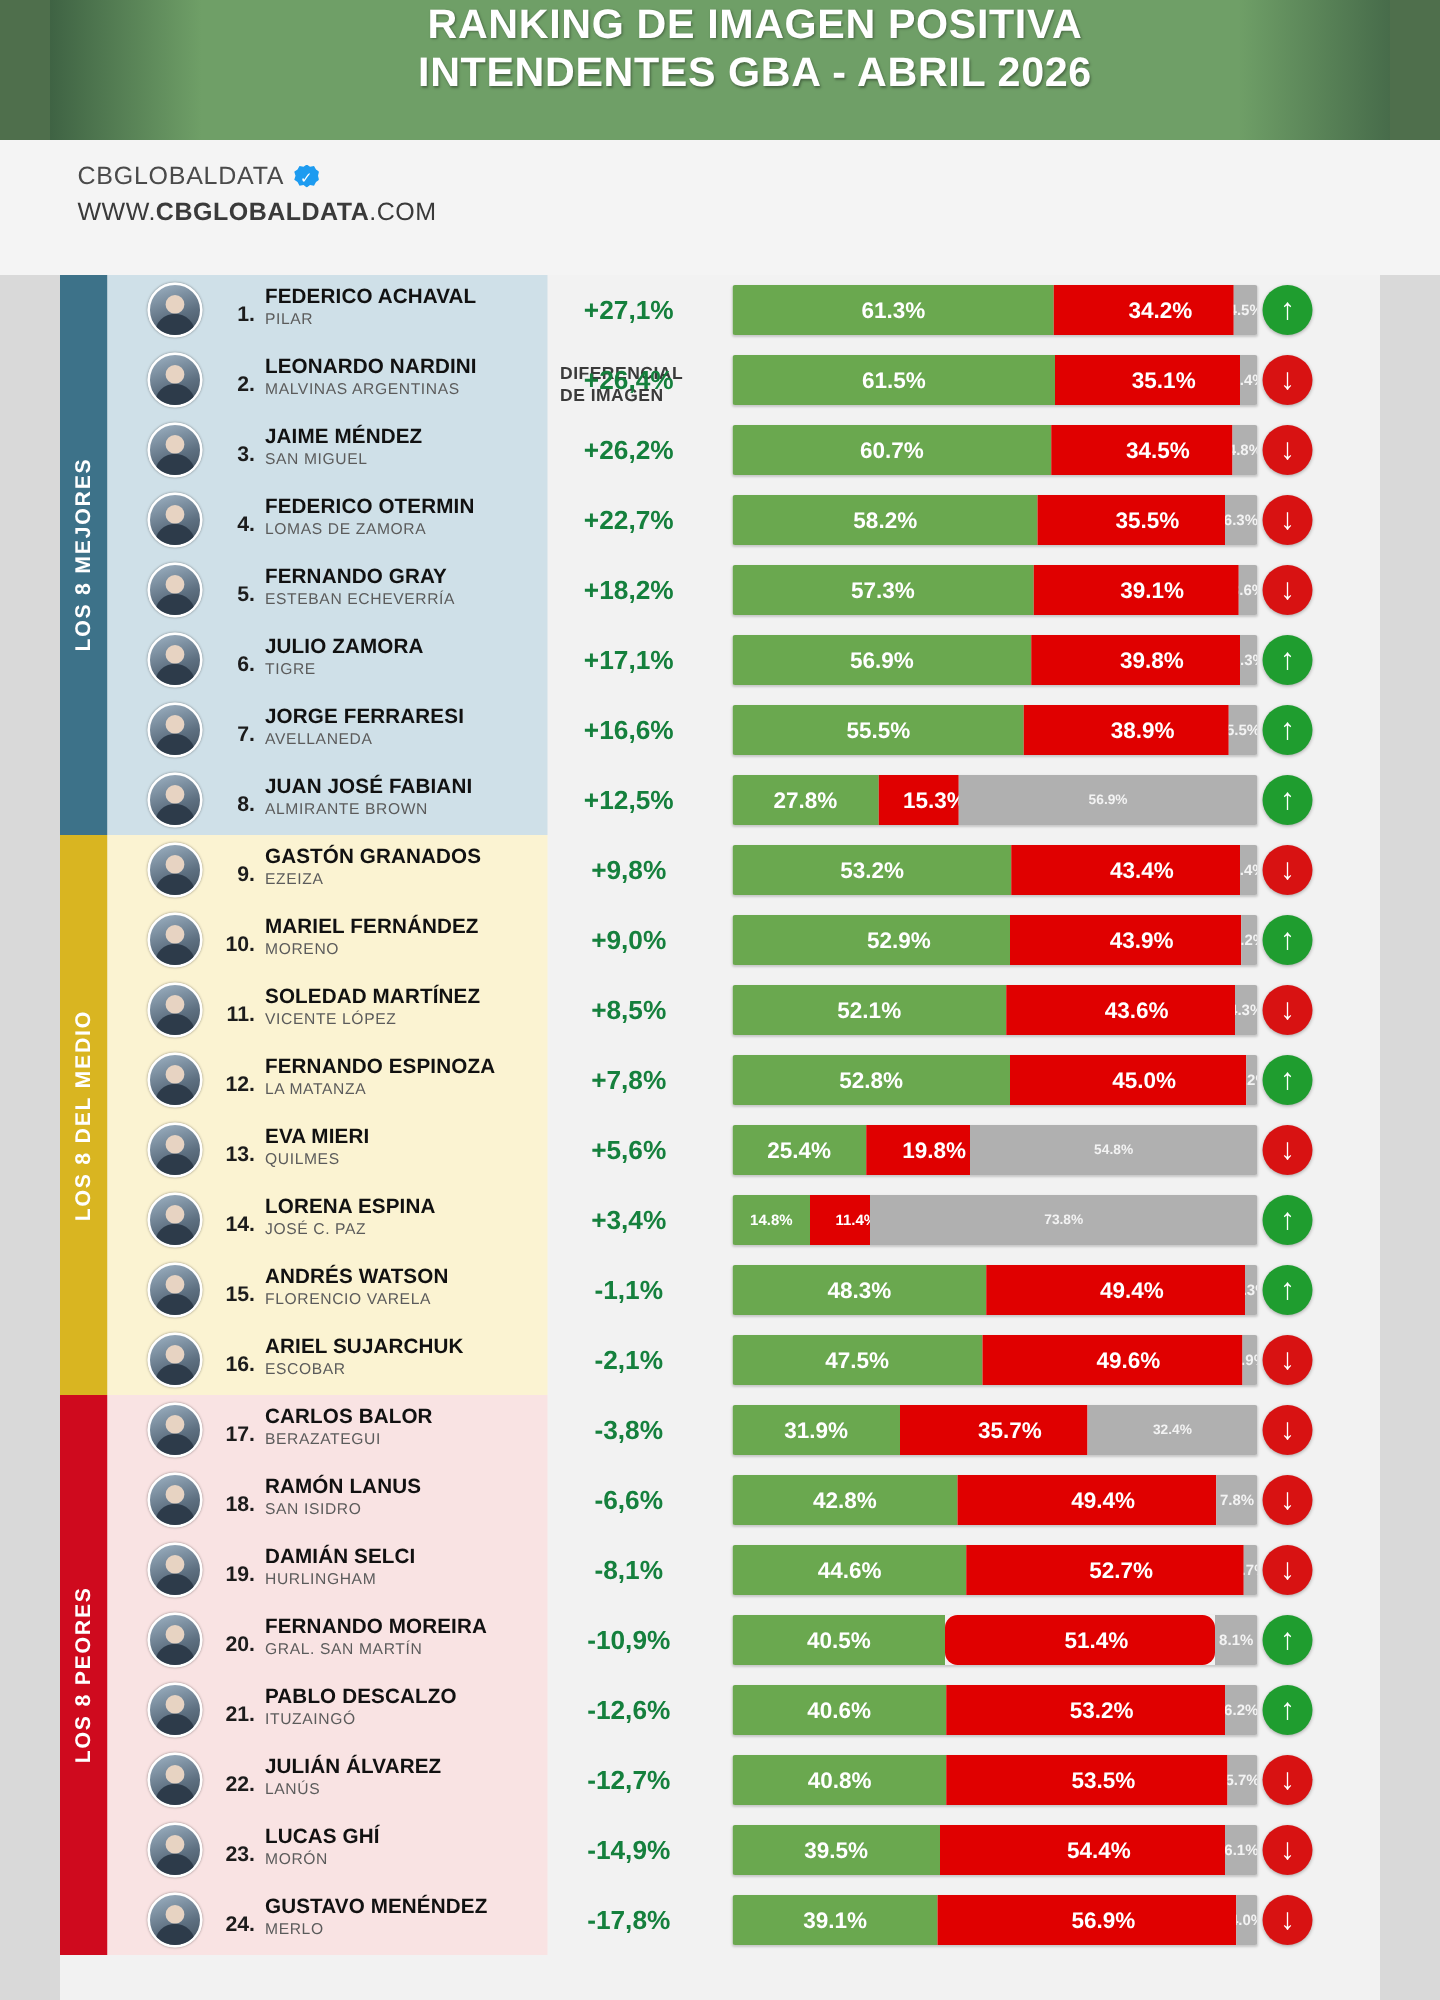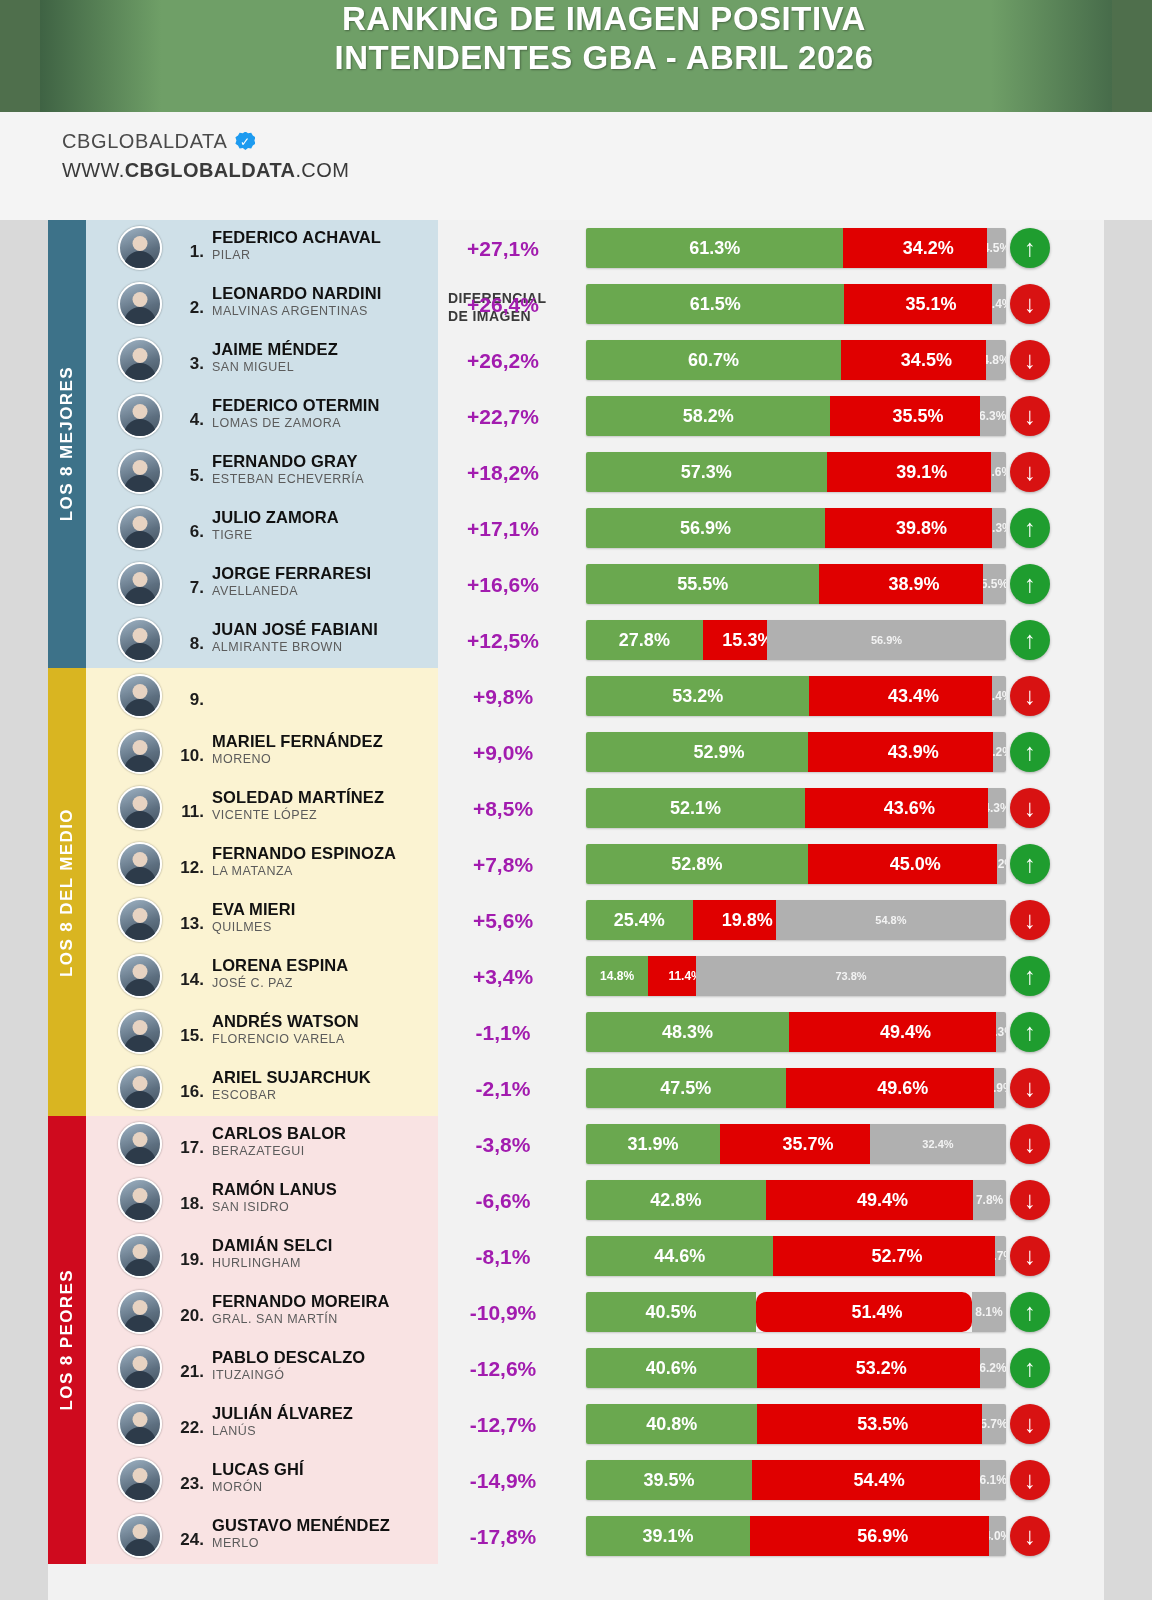--- a/index.html
+++ b/index.html
@@ -181,21 +181,21 @@
     letter-spacing: 0.5px;
     white-space: nowrap;
   }
   .diff {
     position: absolute;
     left: 444px; top: 17px;
     width: 118px;
     text-align: center;
     font-size: 21px;
     font-weight: bold;
-    color: #a21caf;
+    color: #15803d;
   }
   .barwrap {
     position: absolute;
     left: 570px; top: 8px;
     width: 420px; height: 40px;
     display: flex;
     border-radius: 2px;
     overflow: hidden;
     box-shadow: 0 1px 2px rgba(0,0,0,0.18);
     margin-left: 16px;
@@ -450,20 +450,24 @@
         </div>
         <div class="arrow up">↑</div>
       </div>
       <div class="row">
         <div class="tint" style="background: rgb(251, 243, 210);"></div>
         <div class="avatar">
           <div class="head"></div>
           <div class="body"></div>
         </div>
         <div class="rank">9.</div>
+        <div class="names">
+          <div class="pname">GASTÓN GRANADOS</div>
+          <div class="pcity">EZEIZA</div>
+        </div>
         <div class="diff">+9,8%</div>
         <div class="barwrap">
           <div class="seg pos" style="width: 53.2%;">53.2%</div>
           <div class="seg neg" style="width: 43.4%;">43.4%</div>
           <div class="seg nsnc small" style="width: 3.4%;">3.4%</div>
         </div>
         <div class="arrow down">↓</div>
       </div>
       <div class="row">
         <div class="tint" style="background: rgb(251, 243, 210);"></div>

